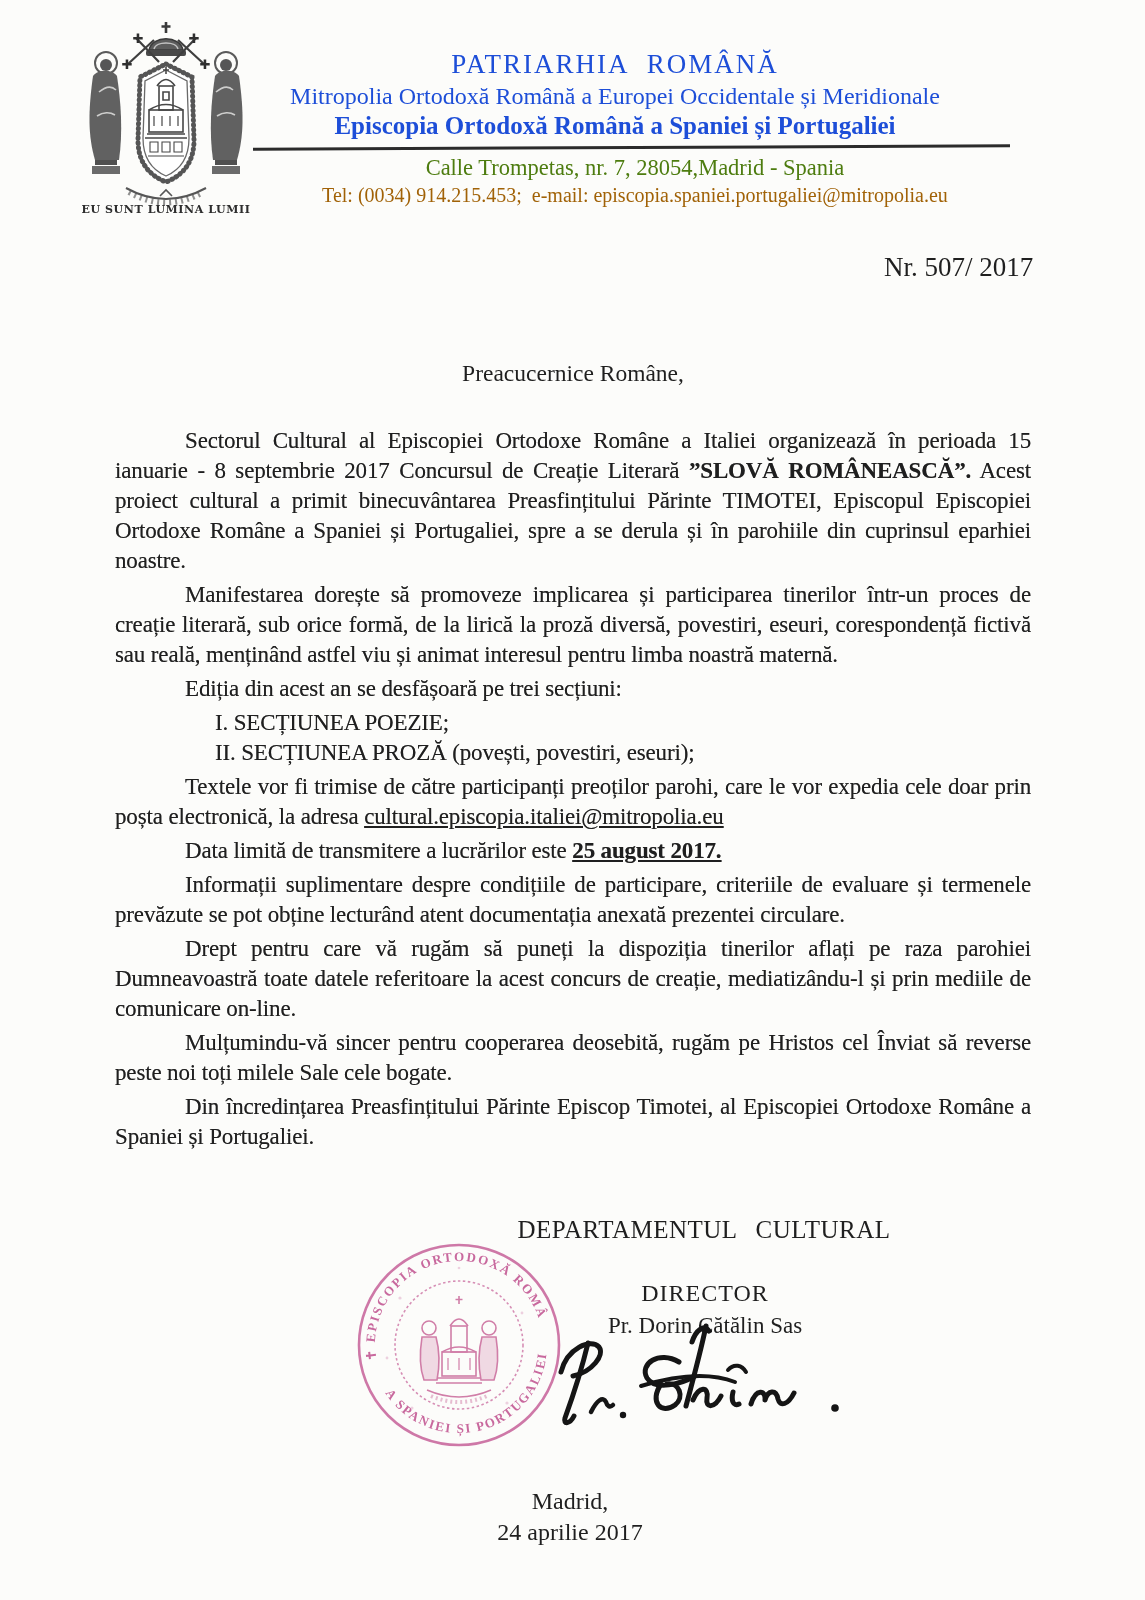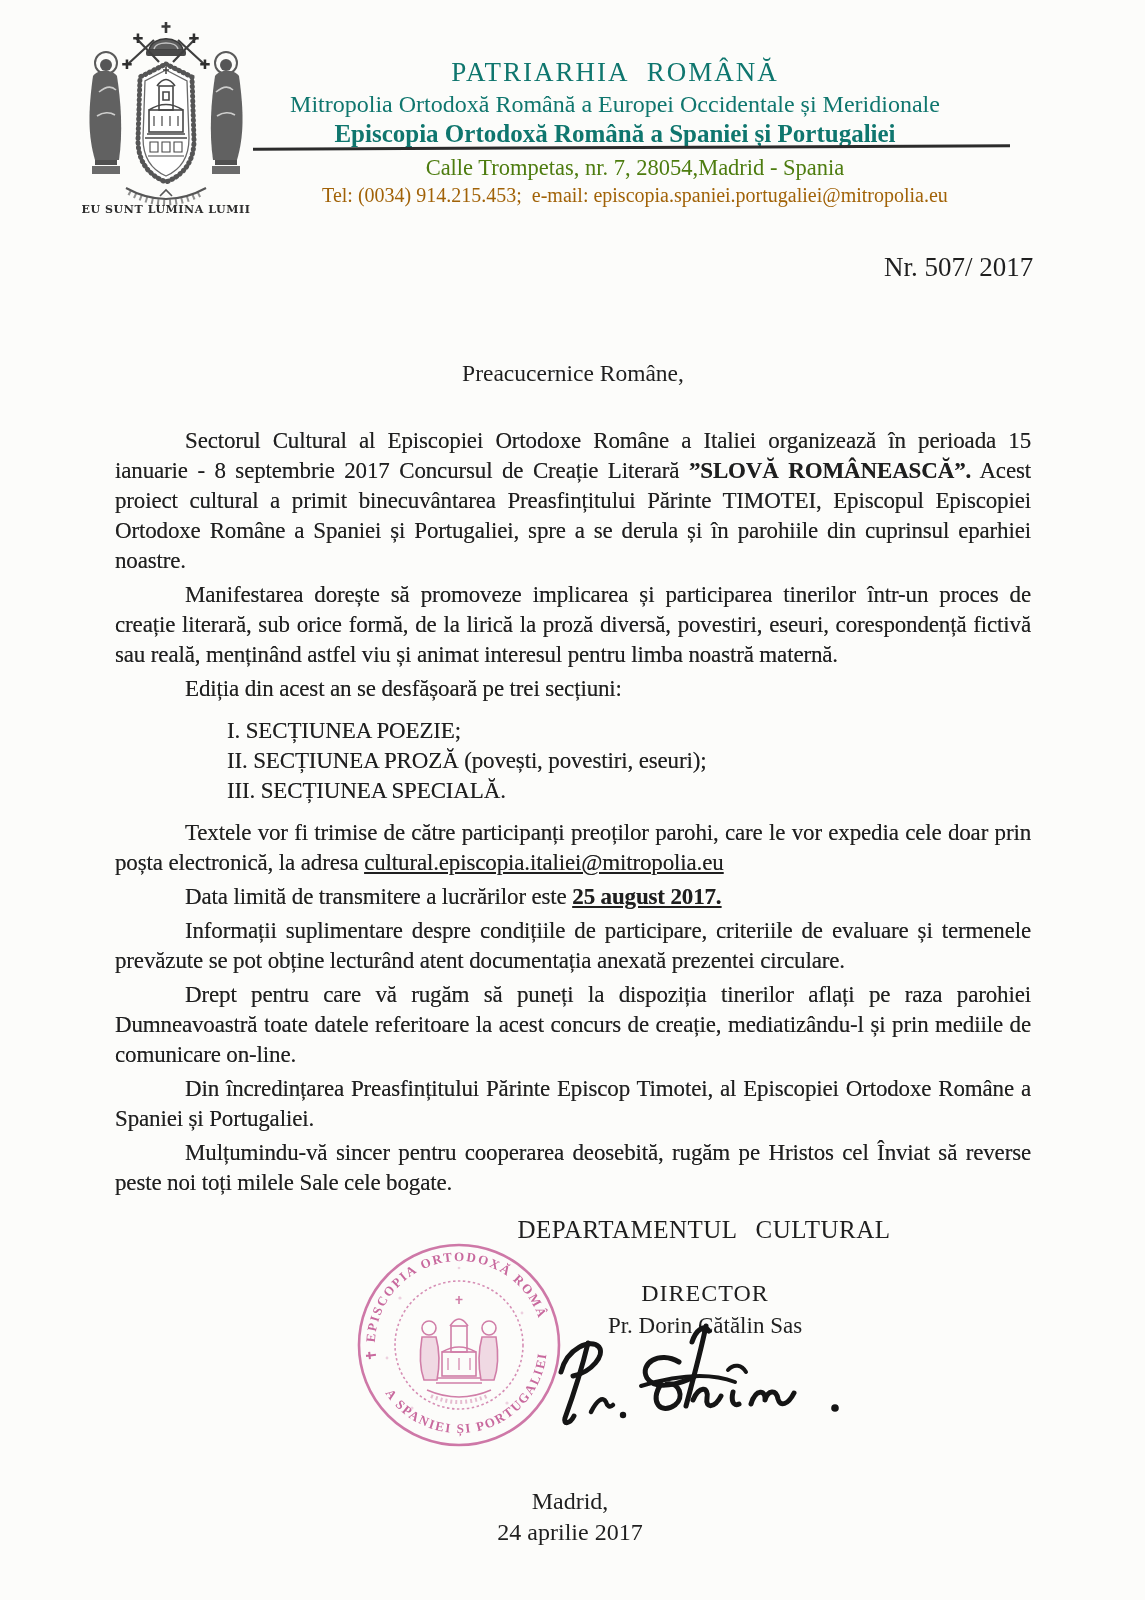--- a/index.html
+++ b/index.html
@@ -8,39 +8,39 @@
     width:1145px;height:1600px;
     margin:0 auto;
     background:#fcfcfa;
     font-family:"Liberation Serif", serif;
     color:#1f1f1f;
     overflow:hidden;
   }
   .abs{position:absolute;}
   
   .emblem{left:70px;top:20px;width:192px;height:198px;}
-  .header-text{left:230px;top:57px;width:770px;text-align:center;color:#0f766e;}
+  .header-text{left:230px;top:49px;width:770px;text-align:center;color:#1d4ed8;}
   .h-line1{font-size:27px;letter-spacing:2px;word-spacing:10px;}
   .h-line2{font-size:24px;margin-top:3px;}
   .h-line3{font-size:25px;font-weight:bold;margin-top:2px;}
   .divider{left:253px;top:146px;width:757px;height:3px;background:#2b2b2b;transform:rotate(-0.25deg);}
   .addr1{left:230px;top:155px;width:810px;text-align:center;font-size:22.5px;color:#4d7c0f;}
   .addr2{left:230px;top:184px;width:810px;text-align:center;font-size:20px;color:#a16207;white-space:pre;}
   
   .ref{left:884px;top:252px;font-size:27px;}
   
   .salutation{left:111px;top:360px;width:924px;text-align:center;font-size:23.5px;}
   .body{
     left:111px;top:422px;width:924px;
     font-size:23px;line-height:30px;letter-spacing:-0.15px;
     text-align:justify;
     text-shadow:0 0 0.4px rgba(0,0,0,0.5);
   }
   .body p{margin:4px;text-indent:70px;}
-  .body ul{margin:12px;padding:0 0 0 104px;list-style:none;}
+  .body ul{margin:0;padding:0 0 0 104px;list-style:none;}
   .body li{line-height:30px;}
   .u{text-decoration:underline;}
   .bu{font-weight:bold;text-decoration:underline;}
   
   .dept{left:404px;top:1216px;width:600px;text-align:center;font-size:25px;word-spacing:12px;letter-spacing:0.5px;}
   .director{left:405px;top:1280px;width:600px;text-align:center;}
   .director .title{font-size:24px;letter-spacing:1px;}
   .director .name{font-size:23px;margin-top:6px;}
   .stamp{left:352px;top:1238px;width:214px;height:214px;opacity:0.85;}
   .signature{left:545px;top:1320px;width:312px;height:122px;}
@@ -132,28 +132,27 @@
 
   <div class="abs salutation">Preacucernice Române,</div>
 
   <div class="abs body">
     <p><span>Sectorul Cultural al Episcopiei Ortodoxe Române a Italiei organizează în perioada 15 ianuarie - 8 septembrie 2017 Concursul de Creație Literară </span><b>”SLOVĂ ROMÂNEASCĂ”.</b><span> Acest proiect cultural a primit binecuvântarea Preasfințitului Părinte TIMOTEI, Episcopul Episcopiei Ortodoxe Române a Spaniei și Portugaliei, spre a se derula și în parohiile din cuprinsul eparhiei noastre.</span></p>
     <p>Manifestarea dorește să promoveze implicarea și participarea tinerilor într-un proces de creație literară, sub orice formă, de la lirică la proză diversă, povestiri, eseuri, corespondență fictivă sau reală, menținând astfel viu și animat interesul pentru limba noastră maternă.</p>
     <p>Ediția din acest an se desfășoară pe trei secțiuni:</p>
     <ul>
       <li>I. SECȚIUNEA POEZIE;</li>
       <li>II. SECȚIUNEA PROZĂ (povești, povestiri, eseuri);</li>
-      <li>III.  SECȚIUNEA  SPECIALĂ.</li>
     </ul>
     <p><span>Textele vor fi trimise de către participanți preoților parohi, care le vor expedia cele doar prin poșta electronică, la adresa </span><span class="u">cultural.episcopia.italiei@mitropolia.eu</span></p>
     <p><span>Data limită de transmitere a lucrărilor este </span><span class="bu">25 august 2017.</span></p>
     <p>Informații suplimentare despre condițiile de participare, criteriile de evaluare și termenele prevăzute se pot obține lecturând atent documentația anexată prezentei circulare.</p>
     <p>Drept pentru care vă rugăm să puneți la dispoziția tinerilor aflați pe raza parohiei Dumneavoastră toate datele referitoare la acest concurs de creație, mediatizându-l și prin mediile de comunicare on-line.</p>
+    <p>Mulțumindu-vă sincer pentru cooperarea deosebită, rugăm pe Hristos cel Înviat să reverse peste noi toți milele Sale cele bogate.</p>
     <p>Din încredințarea Preasfințitului Părinte Episcop Timotei, al Episcopiei Ortodoxe Române a Spaniei și Portugaliei.</p>
-    <p>Mulțumindu-vă sincer pentru cooperarea deosebită, rugăm pe Hristos cel Înviat să reverse peste noi toți milele Sale cele bogate.</p>
   </div>
 
   <div class="abs dept">DEPARTAMENTUL CULTURAL</div>
   <div class="abs director">
     <div class="title">DIRECTOR</div>
     <div class="name">Pr. Dorin Cătălin Sas</div>
   </div>
 
   <div class="abs stamp">
     <svg width="214" height="214" viewBox="0 0 214 214" xmlns="http://www.w3.org/2000/svg">

